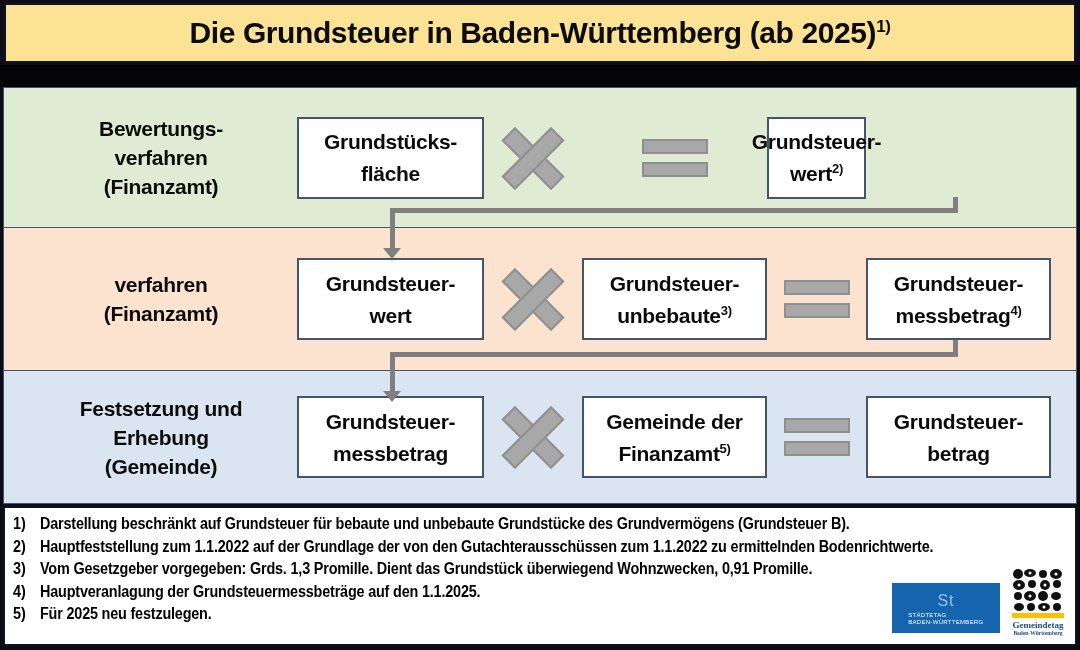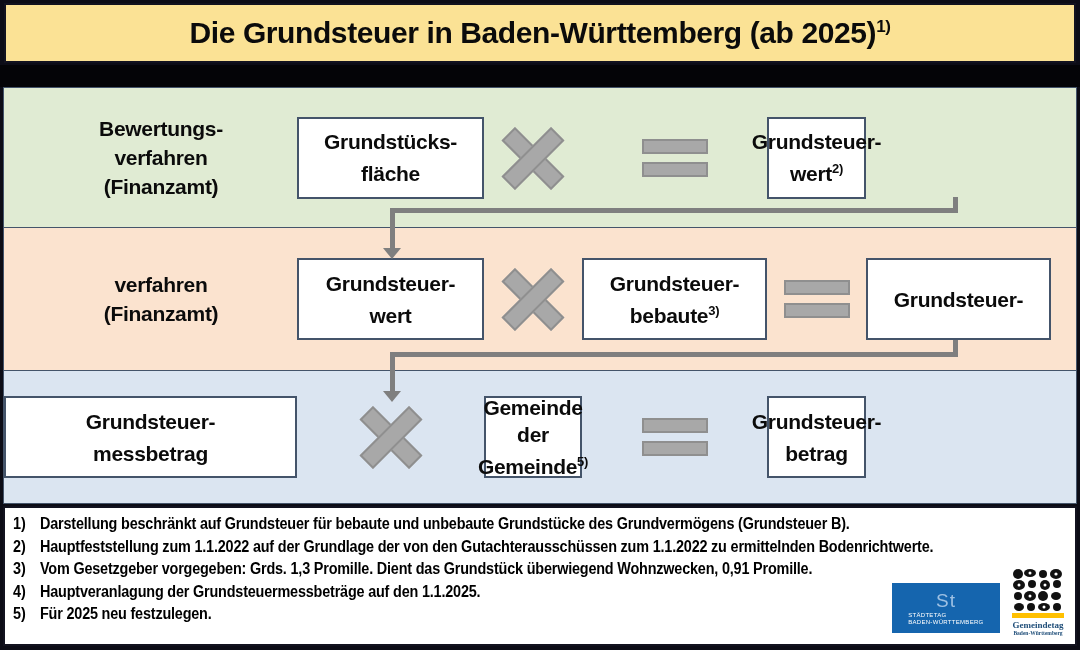--- a/index.html
+++ b/index.html
@@ -83,21 +83,21 @@
   .fn-row{display:flex;height:22.5px;align-items:center;}
   .fn-num{width:30px;font-weight:700;font-size:16px;flex:none;}
   .fn-text{font-weight:700;font-size:16px;letter-spacing:-0.2px;white-space:nowrap;}
 
   
   .staedtetag{
     position:absolute;right:75px;bottom:11px;width:108px;height:50px;
     background:var(--staedtetag-blue);display:flex;flex-direction:column;
     align-items:center;justify-content:center;
   }
-  .st-mono{color:#9dc0e3;font-size:19px;line-height:22px;font-weight:400;letter-spacing:1px;}
+  .st-mono{color:#9dc0e3;font-size:16px;line-height:22px;font-weight:400;letter-spacing:1px;}
   .st-caption{color:#fff;font-size:6px;line-height:7px;text-align:left;width:70%;letter-spacing:0.3px;}
   .gemeindetag{
     position:absolute;right:8px;bottom:7px;width:58px;text-align:center;background:#fff;font-family:Liberation Serif, serif;
   }
   .gt-mosaic{display:block;margin:0 auto;}
   .gt-bar{width:52px;height:5px;background:var(--gemeindetag-yellow);margin:1px auto 2px auto;}
   .gt-name{color:var(--gemeindetag-blue);font-weight:700;font-size:9px;line-height:10px;}
   .gt-region{color:var(--gemeindetag-blue);font-weight:700;font-size:5.5px;line-height:7px;}
 </style>
 </head>
@@ -161,54 +161,60 @@
       </div>
       <div class="cell">
         <div class="multiply">
             <div class="xbar a"></div>
             <div class="xbar b"></div>
           </div>
       </div>
       <div class="cell">
         <div class="box">
           <div><span>Grundsteuer-</span></div>
-          <div><span>bebaute</span><sup>3)</sup></div>
+          <div><span>unbebaute</span><sup>3)</sup></div>
         </div>
       </div>
       <div class="cell">
         <div class="equals">
             <div class="ebar"></div>
             <div class="ebar"></div>
           </div>
       </div>
       <div class="cell">
         <div class="box">
           <div><span>Grundsteuer-</span></div>
+          <div><span>messbetrag</span><sup>4)</sup></div>
         </div>
       </div>
       <div></div>
     </div>
 
     <div class="row row-3">
+      <div class="row-label">
+        <div>Festsetzung und</div>
+        <div>Erhebung</div>
+        <div>(Gemeinde)</div>
+      </div>
       <div class="cell">
         <div class="box">
           <div><span>Grundsteuer-</span></div>
           <div><span>messbetrag</span><sup></sup></div>
         </div>
       </div>
       <div class="cell">
         <div class="multiply">
             <div class="xbar a"></div>
             <div class="xbar b"></div>
           </div>
       </div>
       <div class="cell">
         <div class="box">
           <div><span>Gemeinde der</span></div>
-          <div><span>Gemeinde</span><sup>5)</sup></div>
+          <div><span>Finanzamt</span><sup>5)</sup></div>
         </div>
       </div>
       <div class="cell">
         <div class="equals">
             <div class="ebar"></div>
             <div class="ebar"></div>
           </div>
       </div>
       <div class="cell">
         <div class="box">

